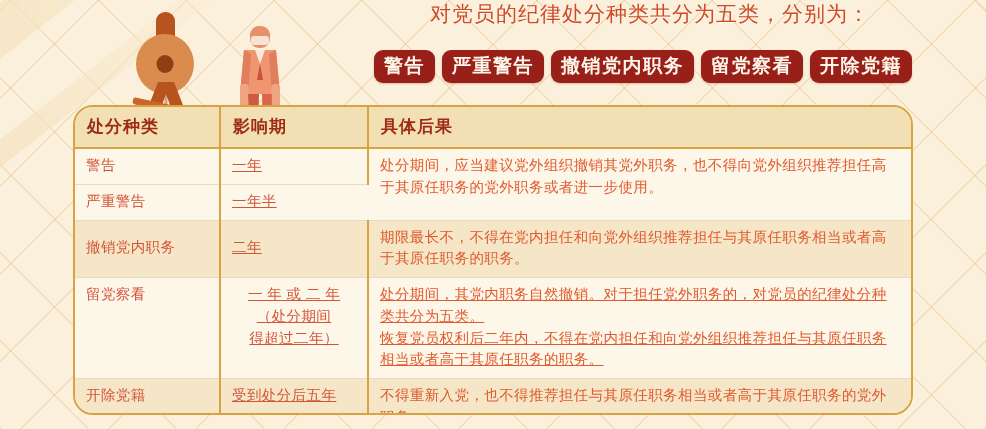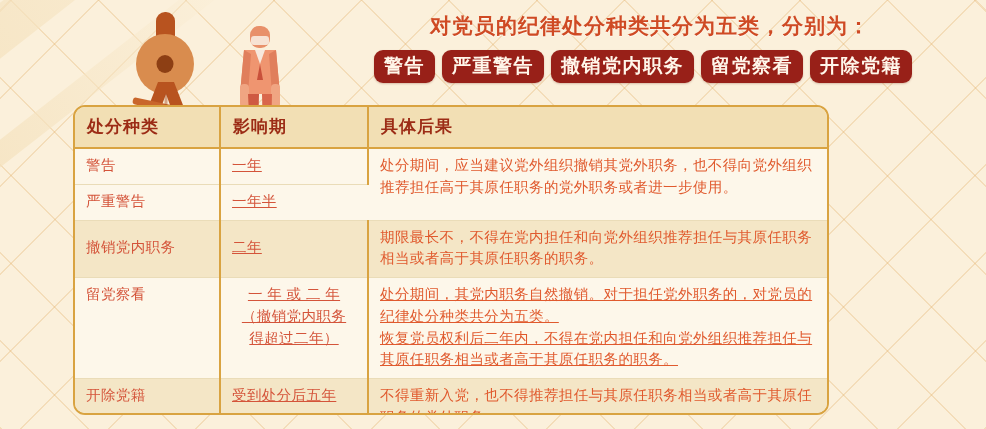--- a/index.html
+++ b/index.html
@@ -41,23 +41,23 @@
   .s2{left:-150px;top:120px;width:520px;height:44px;}
   .s3{left:-90px;top:210px;width:380px;height:22px;}
 
   
   .illus{position:absolute;pointer-events:none;}
   #compass{left:96px;top:8px;width:140px;height:150px;}
   #person{left:228px;top:24px;width:64px;height:118px;}
 
   
   .headline{
-    position:absolute;left:340px;top:12px;width:620px;
+    position:absolute;left:340px;top:0;width:620px;
     text-align:center;
-    font-size:21px;font-weight:bold;letter-spacing:1px;
+    font-size:21px;font-weight:normal;letter-spacing:1px;
     color:#cf4a24;
     white-space:nowrap;
     text-shadow:0 1px 0 rgba(255,255,255,.6);
   }
   .pill-row{
     position:absolute;left:318px;top:50px;width:650px;
     display:flex;justify-content:center;align-items:center;gap:7px;
   }
   .pill{
     background:#982018;
@@ -66,23 +66,23 @@
     padding:5px 10px 7px;
     border-radius:9px;
     white-space:nowrap;
     line-height:1.12;
     box-shadow:0 1px 2px rgba(120,40,20,.25);
   }
 
   
   #table-card{
     position:absolute;left:73px;top:105px;
-    width:756px;height:310px;
+    width:840px;height:310px;
     border:2px solid #d9a341;
-    border-radius:12px;
+    border-radius:20px;
     overflow:hidden;
     background:#fdf6e6;
     box-sizing:border-box;
   }
   table{
     border-collapse:collapse;
     width:100%;height:100%;
     table-layout:fixed;
   }
   col.c1{width:145px;}
@@ -199,21 +199,21 @@
 
         <tr class="even">
           <td class="kind mid">撤销党内职务</td>
           <td class="period mid">二年</td>
           <td class="conseq">期限最长不，不得在党内担任和向党外组织推荐担任与其原任职务相当或者高于其原任职务的职务。</td>
         </tr>
 
         <tr class="odd">
           <td class="kind">留党察看</td>
           <td class="period spread">一 年 或 二 年
-（撤销党内职务
+（处分期间
 得超过二年）</td>
           <td class="conseq period">处分期间，其党内职务自然撤销。对于担任党外职务的，对党员的纪律处分种类共分为五类。
 恢复党员权利后二年内，不得在党内担任和向党外组织推荐担任与其原任职务相当或者高于其原任职务的职务。</td>
         </tr>
 
         <tr class="even">
           <td class="kind">开除党籍</td>
           <td class="period">受到处分后五年</td>
           <td class="conseq">不得重新入党，也不得推荐担任与其原任职务相当或者高于其原任职务的党外职务。</td>
         </tr>

